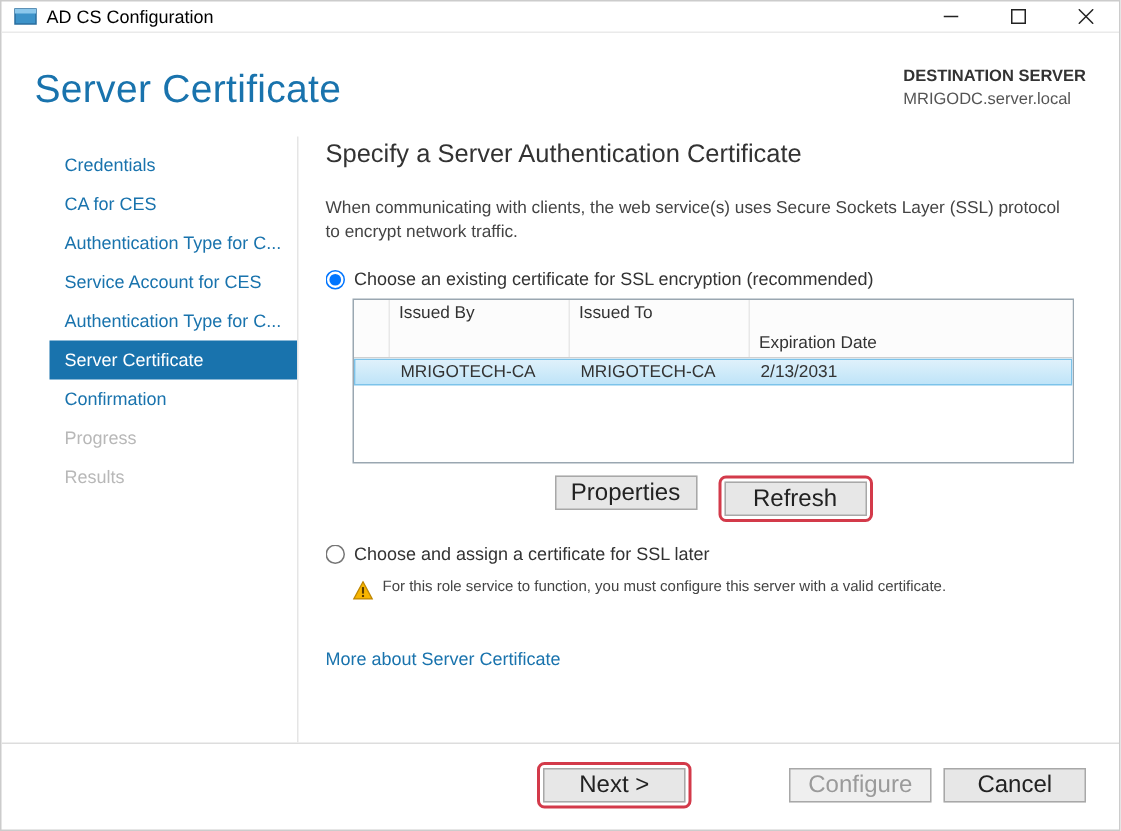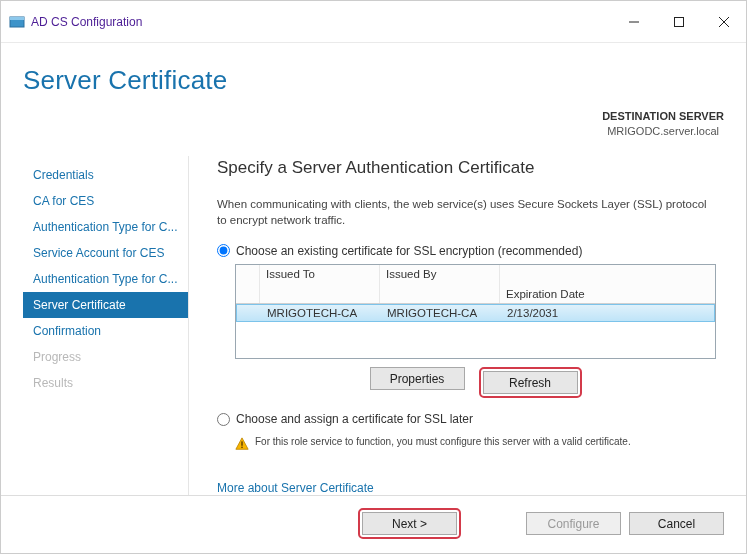--- a/index.html
+++ b/index.html
@@ -11,26 +11,26 @@
     color: #333;
     width: 747px;
     height: 554px;
     overflow: hidden;
     border: 1px solid #ccc;
     display: flex;
     flex-direction: column;
   }
   
   .titlebar {
-    height: 42px;
+    height: 21px;
     display: flex;
     align-items: center;
     padding: 0 0 0 8px;
     border-bottom: 1px solid #eaeaea;
-    color: #4c1d95;
+    color: #000000;
   }
   .titlebar .app-icon {
     width: 16px; height: 16px; margin-right: 6px;
     display:flex; align-items:center; justify-content:center;
   }
   .titlebar .title { font-size: 12px; }
   .titlebar .spacer { flex: 1; }
   .winbtn {
     width: 45px; height: 30px; display:flex; align-items:center; justify-content:center;
     cursor: default; font-family: "Segoe UI Symbol", sans-serif;
@@ -43,29 +43,28 @@
     align-items: flex-start;
   }
   .header h1 {
     margin: 0;
     font-weight: 300;
     color: #1973ad;
     font-size: 26px;
     letter-spacing: 0.2px;
     flex: 1;
   }
-  .dest { text-align: center; font-size: 11px; line-height: 1.4; margin-top: 44px; }
+  .dest { text-align: left; font-size: 11px; line-height: 1.4; }
   .dest-label { font-weight: 700; color: #333; }
   .dest-host { color: #555; }
   
   .body {
     display: flex;
     flex: 1;
-    padding: 10px 22px 0 22px;
-    gap: 10px;
+    padding: 10px 22px 0 32px;
     overflow: hidden;
   }
   
   .sidebar {
     width: 166px;
     border-right: 1px solid #e5e5e5;
     padding-top: 6px;
   }
   .step {
     padding: 4px 10px 4px 10px;
@@ -139,21 +138,21 @@
     border: 2px solid #d33a4a;
     border-radius: 5px;
     padding: 2px;
     display:inline-block;
   }
   button.std {
     min-width: 95px;
     height: 23px;
     background: #e7e7e7;
     border: 1px solid #a8a8a8;
-    font-size: 12px;
+    font-size: 16px;
     font-family: inherit;
     color: #222;
     cursor: pointer;
     padding: 0 10px;
   }
   button.std:disabled {
     color: #9a9a9a;
     background: #efefef;
     cursor: default;
     margin-left: 37px;
@@ -230,22 +229,22 @@
     <div class="desc">When communicating with clients, the web service(s) uses Secure Sockets Layer (SSL) protocol to encrypt network traffic.</div>
 
     <label class="radio-row">
       <input type="radio" name="certopt" checked="" style="">
       <span>Choose an existing certificate for SSL encryption (recommended)</span>
     </label>
 
     <div class="cert-box">
       <div class="grid-header">
         <div class="gh-cell"></div>
+        <div class="gh-cell">Issued By</div>
         <div class="gh-cell">Issued To</div>
-        <div class="gh-cell">Issued By</div>
         <div class="gh-cell">Expiration Date</div>
       </div>
       <div class="grid-body">
         <div class="grid-row">
           <div class="gr-cell"></div>
           <div class="gr-cell">MRIGOTECH-CA</div>
           <div class="gr-cell">MRIGOTECH-CA</div>
           <div class="gr-cell">2/13/2031</div>
         </div>
       </div>

